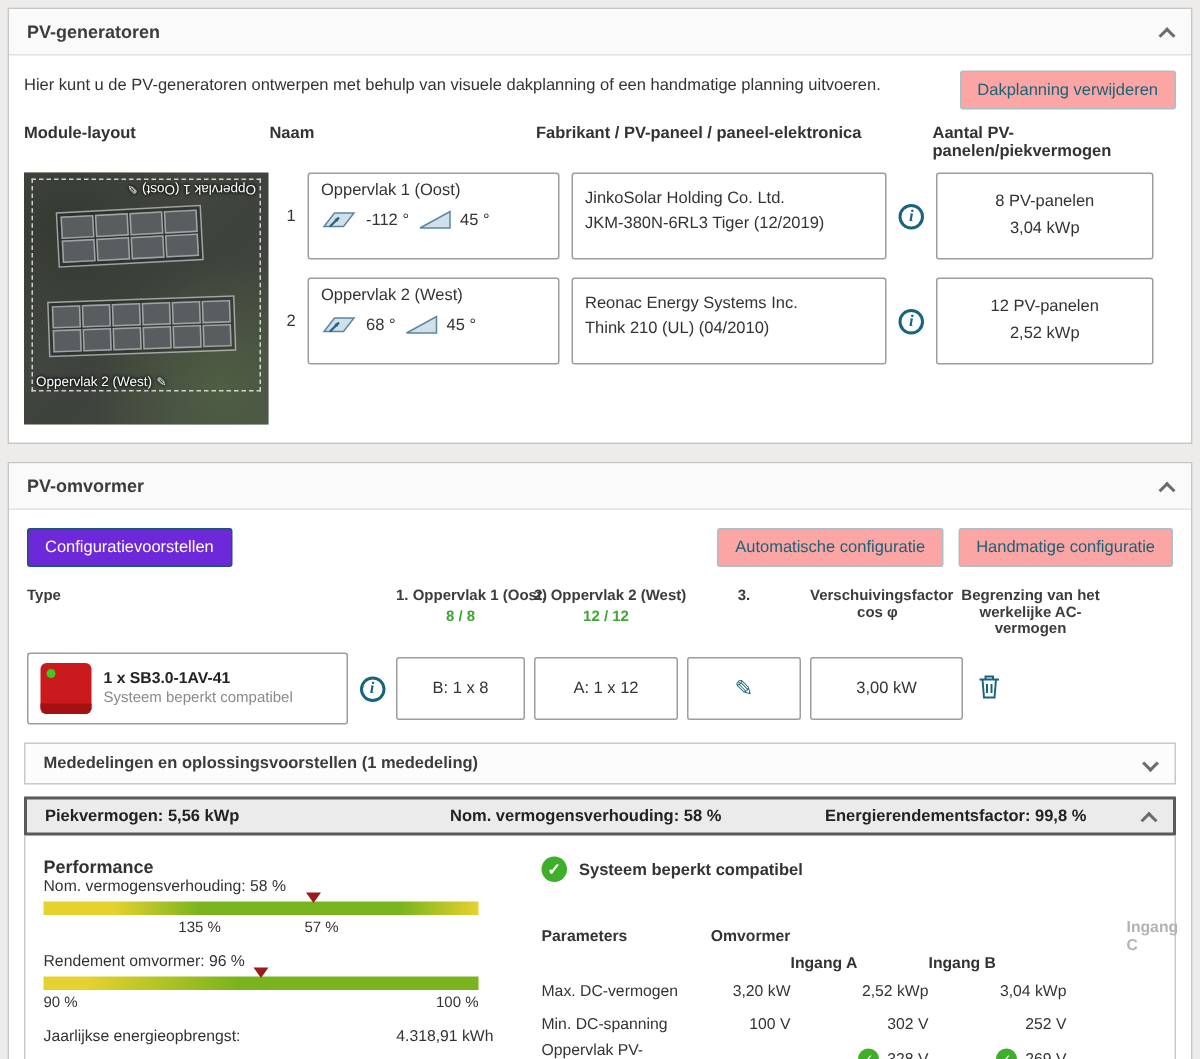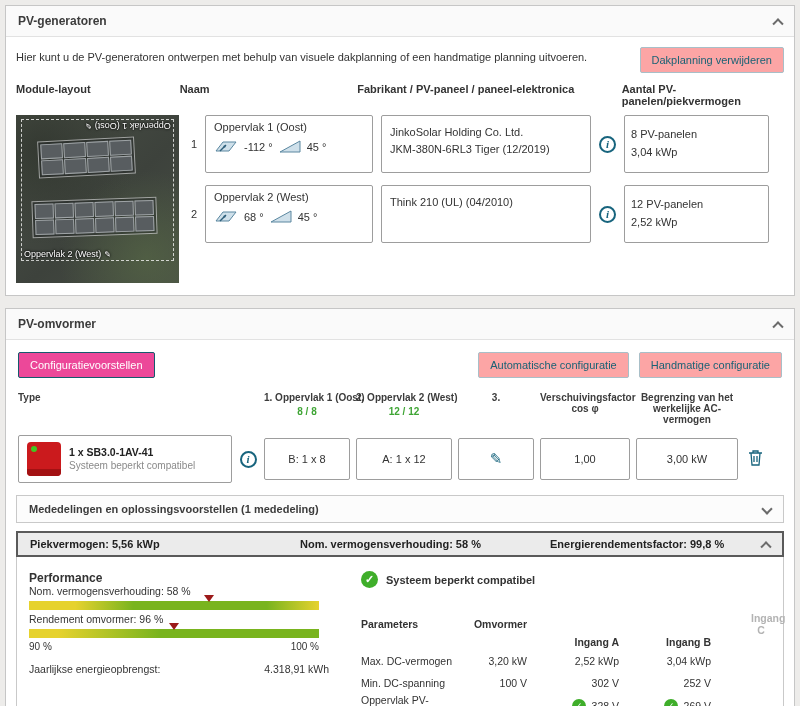--- a/index.html
+++ b/index.html
@@ -21,21 +21,21 @@
   .panel-body { padding:8px 10px 12px 10px; }
 
   .desc-row { display:flex; justify-content:space-between; align-items:flex-start; margin:2px 0 10px 0; }
   .desc { font-size:11px; color:#333; padding-top:4px; }
   .btn-outline {
     background:#fca5a5; border:1px solid #a8bfc8; color:#1a6275;
     font-size:11px; padding:6px 11px; border-radius:2px; cursor:pointer;
     font-family:"Liberation Sans",sans-serif; white-space:nowrap;
   }
   .btn-filled {
-    background:#ec4899; border:1px solid #145a6d; color:#fff;
+    background:#6d28d9; border:1px solid #145a6d; color:#fff;
     font-size:11px; padding:6px 11px; border-radius:2px; cursor:pointer;
     font-family:"Liberation Sans",sans-serif; white-space:nowrap;
   }
 
   
   .gen-cols { display:flex; font-weight:bold; font-size:11px; margin:4px 0 8px 0; }
   .gc-layout { width:175px; }
   .gc-name { width:190px; }
   .gc-mfr { width:240px; }
   .gc-count { margin-left:40px; }
@@ -64,21 +64,21 @@
   .name-box { width:168px; height:58px; padding:5px 8px; margin-right:8px; }
   .name-box .nm { font-size:11px; margin-bottom:6px; }
   .angles { display:flex; align-items:center; gap:6px; font-size:11px; }
   .angles svg { flex:0 0 auto; }
   .mfr-box { width:210px; height:58px; padding:8px 8px; margin-right:8px; font-size:11px; line-height:1.5; }
   .info-icon {
     width:17px; height:17px; border-radius:50%; border:2px solid #17647d;
     color:#17647d; font-size:11px; font-weight:bold; font-family:"Liberation Serif",serif; font-style:italic;
     display:inline-flex; align-items:center; justify-content:center; margin-right:8px; flex:0 0 auto; cursor:pointer;
   }
-  .count-box { width:145px; height:58px; padding:10px 6px; font-size:11px; line-height:1.6; }
+  .count-box { width:145px; height:58px; padding:10px 6px; font-size:11px; text-align:center; line-height:1.6; }
 
   
   .btn-row { display:flex; justify-content:space-between; align-items:center; margin:4px 2px 14px 2px; }
   .btn-row .right { display:flex; gap:10px; }
 
   .cfg-grid { display:flex; gap:6px; align-items:center; padding:0 2px; }
   .c-type { width:214px; }
   .c-info { width:20px; display:flex; justify-content:center; }
   .c-s1 { width:86px; text-align:center; }
   .c-s2 { width:96px; text-align:center; }
@@ -131,22 +131,22 @@
   .perf-right { flex:1; padding-left:22px; }
   .status-row { display:flex; align-items:center; gap:8px; font-weight:bold; font-size:11px; margin-bottom:12px; }
   .chk { width:14px; height:14px; border-radius:50%; background:#3fae2a; color:#fff; font-size:9px; display:inline-flex; align-items:center; justify-content:center; flex:0 0 auto; }
   .chk.big { width:17px; height:17px; font-size:11px; }
   .ptable { width:100%; font-size:10.5px; }
   .pt-row { display:flex; align-items:center; min-height:22px; }
   .pt-head { font-weight:bold; margin-bottom:2px; }
   .pt-label { flex:1; padding-right:6px; }
   .pt-inv { width:62px; text-align:right; }
   .pt-a, .pt-b { width:92px; display:flex; justify-content:flex-end; align-items:center; gap:6px; }
-  .pt-c { width:60px; text-align:center;padding-left:40px; }
-  .pt-head .pt-a, .pt-head .pt-b { display:block; text-align:right;margin-top:36px; }
+  .pt-c { width:60px; text-align:left;padding-left:40px; }
+  .pt-head .pt-a, .pt-head .pt-b { display:block; text-align:left;margin-top:36px; }
   .dim { color:#b3b3b3; }
 </style>
 </head>
 <body>
 
 <div class="panel">
   <div class="panel-header">
     <span>PV-generatoren</span>
     <span class="chev up"></span>
   </div>
@@ -236,20 +236,21 @@
                   <path d="M12 6 l-3 1 l2 2 z" fill="#2e5f7a"></path>
                 </svg>
               <span>68 °</span>
               <svg width="22" height="15" viewBox="0 0 22 15">
                   <polygon points="1,13 21,13 21,2" fill="#cfe0ea" stroke="#5a87a0"></polygon>
                 </svg>
               <span>45 °</span>
             </div>
           </div>
           <div class="box mfr-box">
+            <div>Reonac Energy Systems Inc.</div>
             <div>Think 210 (UL) (04/2010)</div>
           </div>
           <span class="info-icon">i</span>
           <div class="box count-box">
             <div>12 PV-panelen</div>
             <div>2,52 kWp</div>
           </div>
         </div>
       </div>
     </div>
@@ -297,21 +298,20 @@
         </span>
       </div>
       <div class="c-info">
           <span class="info-icon" style="margin-right:0">i</span>
         </div>
       <div class="c-s1 box val-box">B: 1 x 8</div>
       <div class="c-s2 box val-box">A: 1 x 12</div>
       <div class="c-s3 box val-box">
           <span class="pencil-glyph">✎</span>
         </div>
-      <div class="c-cos box val-box">1,00</div>
       <div class="c-ac box val-box">3,00 kW</div>
       <div class="c-trash">
         <button class="trash-btn">
           <svg width="15" height="17" viewBox="0 0 15 17">
             <path d="M1 4 h13 M5 4 V2 h5 v2 M3 4 l1 12 h7 l1-12 M6 7 v6 M9 7 v6" stroke="#17647d" stroke-width="1.3" fill="none"></path>
           </svg>
         </button>
       </div>
     </div>
 
@@ -330,20 +330,24 @@
     <div class="perf-wrap">
 
       <div class="perf-left">
         <div class="perf-title">Performance</div>
 
         <div class="bar-label">Nom. vermogensverhouding: 58 %</div>
         <div class="grad-bar">
           <div class="fill g1"></div>
           <span class="marker" style="left:62%"></span>
         </div>
+        <div class="bar-ticks">
+          <span style="left:31%">135 %</span>
+          <span style="left:60%">57 %</span>
+        </div>
 
         <div class="bar-label">Rendement omvormer: 96 %</div>
         <div class="grad-bar">
           <div class="fill g2"></div>
           <span class="marker" style="left:50%"></span>
         </div>
         <div class="bar-ticks">
           <span style="left:0">90 %</span>
           <span style="right:0">100 %</span>
         </div>

